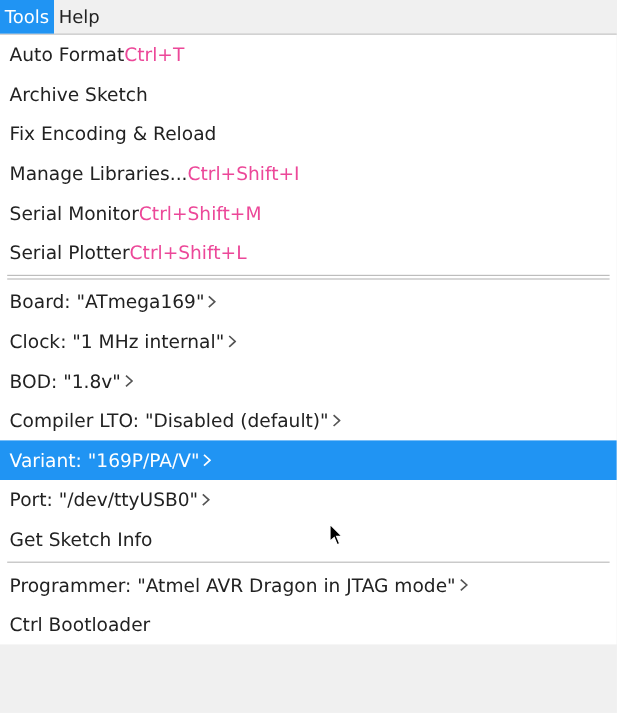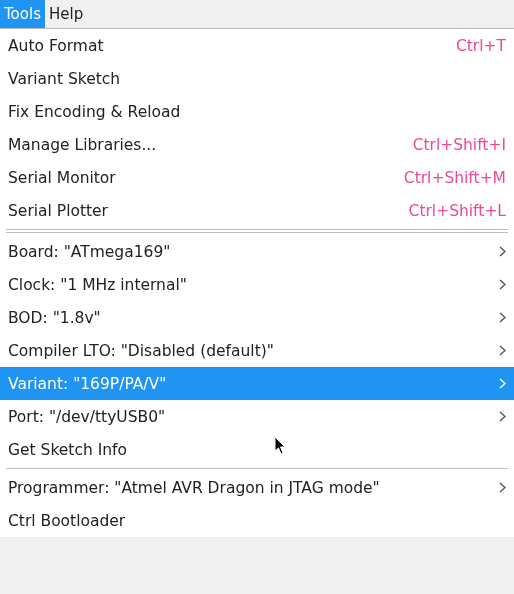--- a/index.html
+++ b/index.html
@@ -37,21 +37,20 @@
     text-decoration: underline;
   }
   .menu {
     background: #ffffff;
     border-top: none;
     width: 514px;
   }
   .menu-row {
     display: flex;
     align-items: center;
-    justify-content: space-between;
     height: 33px;
     padding: 0 8px;
     font-size: 15.5px;
     color: #222;
     cursor: default;
     position: relative;
   }
   .menu-row.highlight {
     background: #2094f3;
     color: #fff;
@@ -103,21 +102,21 @@
 <div class="menu">
 
   <div class="menu-row">
     <span class="label">Auto Format</span>
     <span class="right-group">
         <span class="accel">Ctrl+T</span>
       </span>
   </div>
 
   <div class="menu-row">
-    <span class="label">Variant Sketch</span>
+    <span class="label">Archive Sketch</span>
   </div>
 
   <div class="menu-row">
     <span class="label">Fix Encoding &amp; Reload</span>
   </div>
 
   <div class="menu-row">
     <span class="label">Manage Libraries...</span>
     <span class="right-group">
         <span class="accel">Ctrl+Shift+I</span>

